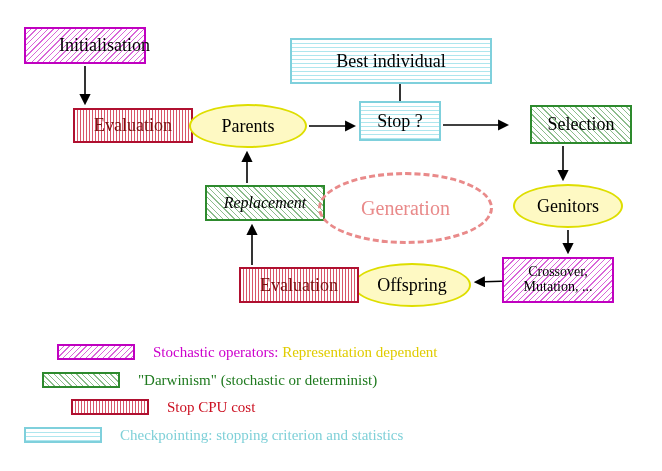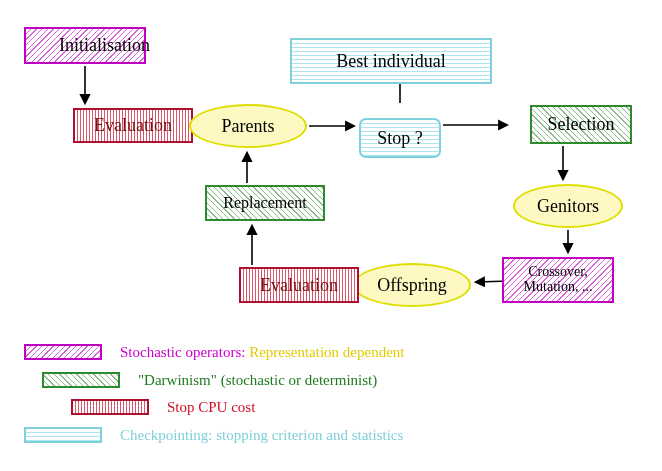--- a/index.html
+++ b/index.html
@@ -22,36 +22,36 @@
 
   .ellipse-yellow { background: #fef9c3; border: 2px solid #dede00; border-radius: 50%; }
 
   .red-text { color: #7a1010; }
 
   
   #initialisation   { left: 24px;  top: 27px;  width: 122px; height: 37px; padding-left: 39px; }
   #best-individual  { left: 290px; top: 38px;  width: 202px; height: 46px; }
   #evaluation-top   { left: 26px;  top: 108px; width: 120px; height: 35px; }
   #parents          { left: 189px; top: 104px; width: 118px; height: 44px; }
-  #stop             { left: 359px; top: 118px; width: 82px;  height: 40px; border-radius: 7px; }
+  #stop             { left: 359px; top: 101px; width: 82px;  height: 40px; }
   #selection        { left: 512px; top: 105px; width: 102px; height: 39px; }
-  #replacement      { left: 187px; top: 185px; width: 120px; height: 36px; font-size: 16px; }
+  #replacement      { left: 187px; top: 185px; width: 120px; height: 36px; font-size: 16px; font-style: italic; }
   #generation       { left: 318px; top: 172px; width: 175px; height: 72px;
                       border: 3px dashed #e98a8a; border-radius: 50%;
                       color: #e98a8a; font-size: 20px; }
   #genitors         { left: 513px; top: 184px; width: 110px; height: 44px; }
   #crossover        { left: 502px; top: 257px; width: 112px; height: 46px; font-size: 14px; }
   #offspring        { left: 353px; top: 263px; width: 118px; height: 44px; }
   #evaluation-bottom{ left: 192px; top: 267px; width: 120px; height: 36px; }
 
   
   .legend-row { position: absolute; left: 24px; display: flex; align-items: center; height: 18px; }
   .legend-swatch { width: 78px; height: 16px; box-sizing: border-box; }
   .legend-text { margin-left: 18px; font-size: 15px; white-space: nowrap; }
-  #legend-row-1 { top: 343px; }
+  #legend-row-1 { top: 343px; margin-left: 33px; }
   #legend-row-2 { top: 371px; }
   #legend-row-3 { top: 398px; }
   #legend-row-4 { top: 426px; }
   .lg-magenta { color: #cc00cc; }
   .lg-yellow  { color: #e0cc00; }
   .lg-green   { color: #1f7a1f; }
   .lg-red     { color: #cc1122; }
   .lg-cyan    { color: #7fd0d8; }
 </style>
 </head>
@@ -101,20 +101,23 @@
   </div>
 
   <div class="node hatch-green" id="selection">
     <span>Selection</span>
   </div>
 
   <div class="node hatch-green" id="replacement">
     <span>Replacement</span>
   </div>
 
+  <div class="node" id="generation">
+    <span>Generation</span>
+  </div>
 
   <div class="node ellipse-yellow" id="genitors">
     <span>Genitors</span>
   </div>
 
   <div class="node hatch-magenta" id="crossover">
     <span>
       <span style="display:block">Crossover,</span>
       <span style="display:block">Mutation, ...</span>
     </span>

